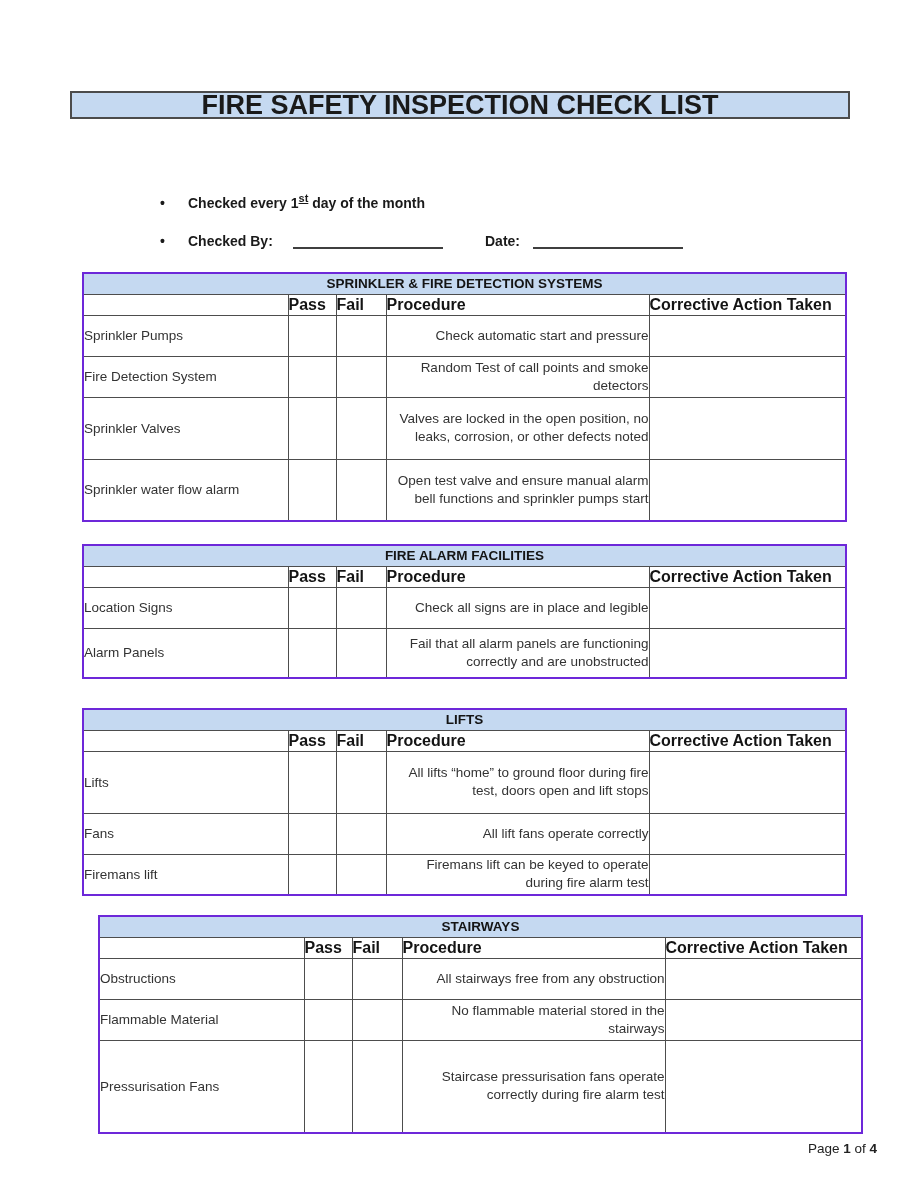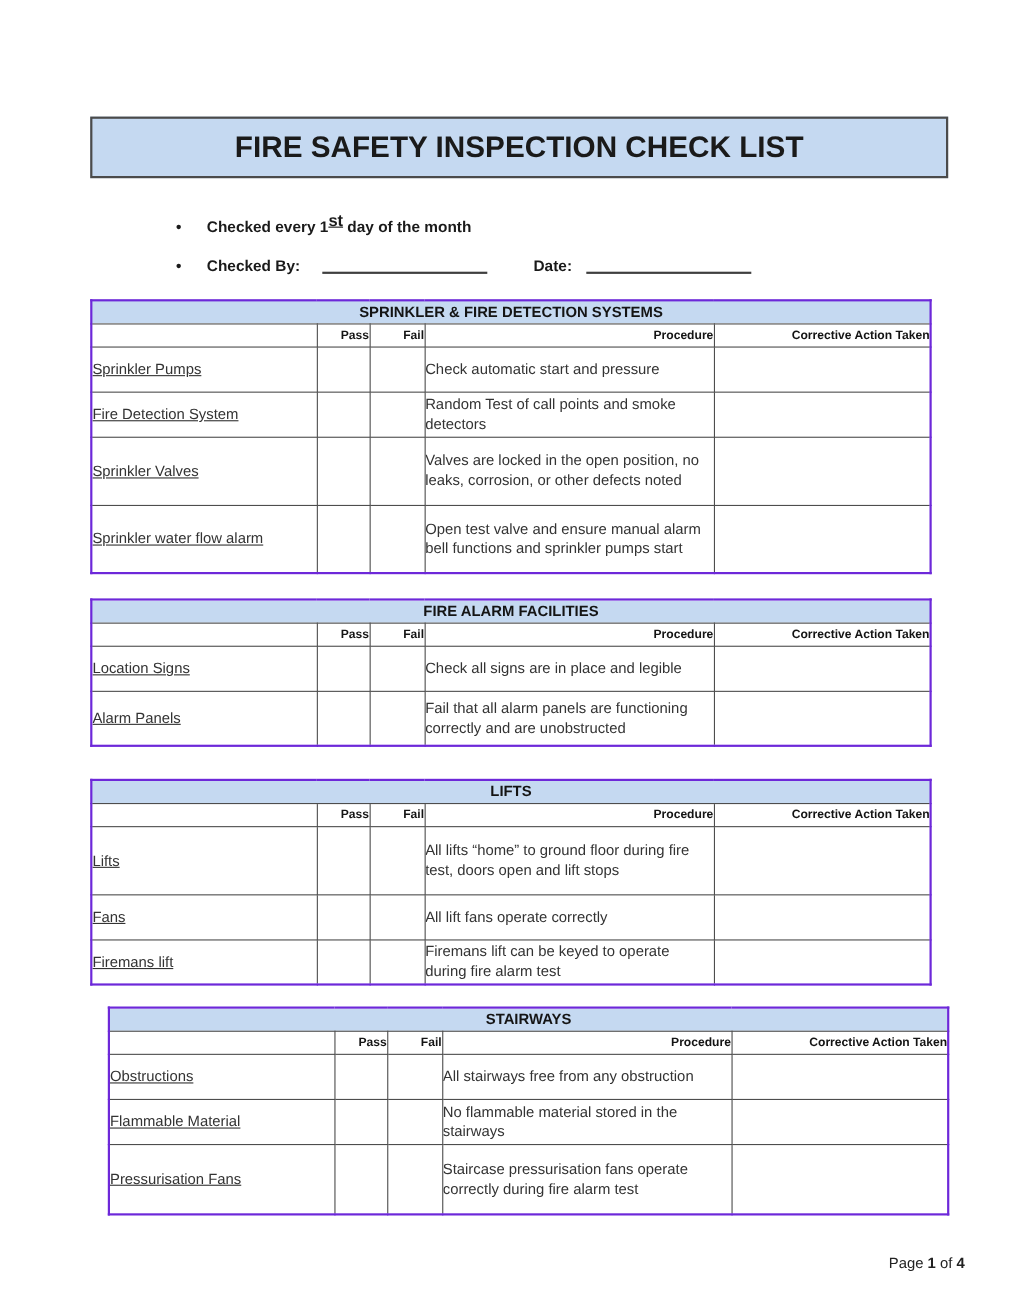--- a/index.html
+++ b/index.html
@@ -10,39 +10,39 @@
     height: 1188px;
     background: #ffffff;
     font-family: "Liberation Sans", "DejaVu Sans", sans-serif;
     color: #262626;
     overflow: hidden;
   }
 
   
   .title-banner {
     position: absolute;
-    left: 70px; top: 106px;
-    width: 780px; height: 56px;
+    left: 70px; top: 91px;
+    width: 780px; height: 28px;
     background: #c5d9f1;
     border: 2px solid #4b4b4b;
-    display: flex; align-items: center; justify-content: center; margin-left: 12px;
+    display: flex; align-items: center; justify-content: center;
   }
   .title-banner .title-text {
     font-size: 27px;
     font-weight: bold;
     color: #1a1a1a;
     white-space: nowrap;
   }
 
   
   .bullet-row { position: absolute; left: 160px; font-weight: bold; font-size: 14px; color: #1a1a1a; }
   .bullet-freq { top: 192px; }
   .bullet-checked { top: 233px; width: 620px; height: 22px; }
   .bullet-dot { display: inline-block; width: 28px; }
-  sup.ordinal { font-size: 15px; vertical-align: super; text-decoration: underline; }
+  sup.ordinal { font-size: 11px; vertical-align: super; text-decoration: underline; }
   .abs { position: absolute; top: 0; white-space: nowrap; }
   .pos-checkedby-label { left: 28px; }
   .pos-checkedby-line  { left: 133px; }
   .pos-date-label      { left: 325px; }
   .pos-date-line       { left: 373px; }
   .fill-line {
     display: inline-block;
     width: 150px; height: 16px;
     border-bottom: 2px solid #3f3f3f;
   }
@@ -71,41 +71,41 @@
   td.sec-cell {
     background: #c5d9f1;
     text-align: center;
     font-weight: bold;
     font-size: 14px;
     color: #141414;
   }
   tr.hdr { height: 21px; }
   tr.hdr td {
     font-weight: bold;
-    text-align: right;
-    font-size: 11px;
+    text-align: left;
+    font-size: 16px;
     color: #141414;
   }
   td.item {
     padding: 2px 6px 2px 8px;
     vertical-align: middle;
     color: #333333;
-    text-decoration: underline;
   }
   td.proc {
     padding: 2px 8px 2px 10px;
     vertical-align: middle;
     color: #333333;
     line-height: 18px;
+    text-align: right;
   }
   td.blankcell { background: #ffffff; }
   tr.h41 { height: 41px; }
   tr.h61 { height: 50px; }
   tr.h62 { height: 62px; }
-  tr.h72 { height: 64px; }
+  tr.h72 { height: 93px; }
 
   
   .page-footer {
     position: absolute;
     left: 772px; top: 1141px;
     font-size: 13.5px;
     color: #222222;
     white-space: nowrap;
     margin-left: 36px;
   }

